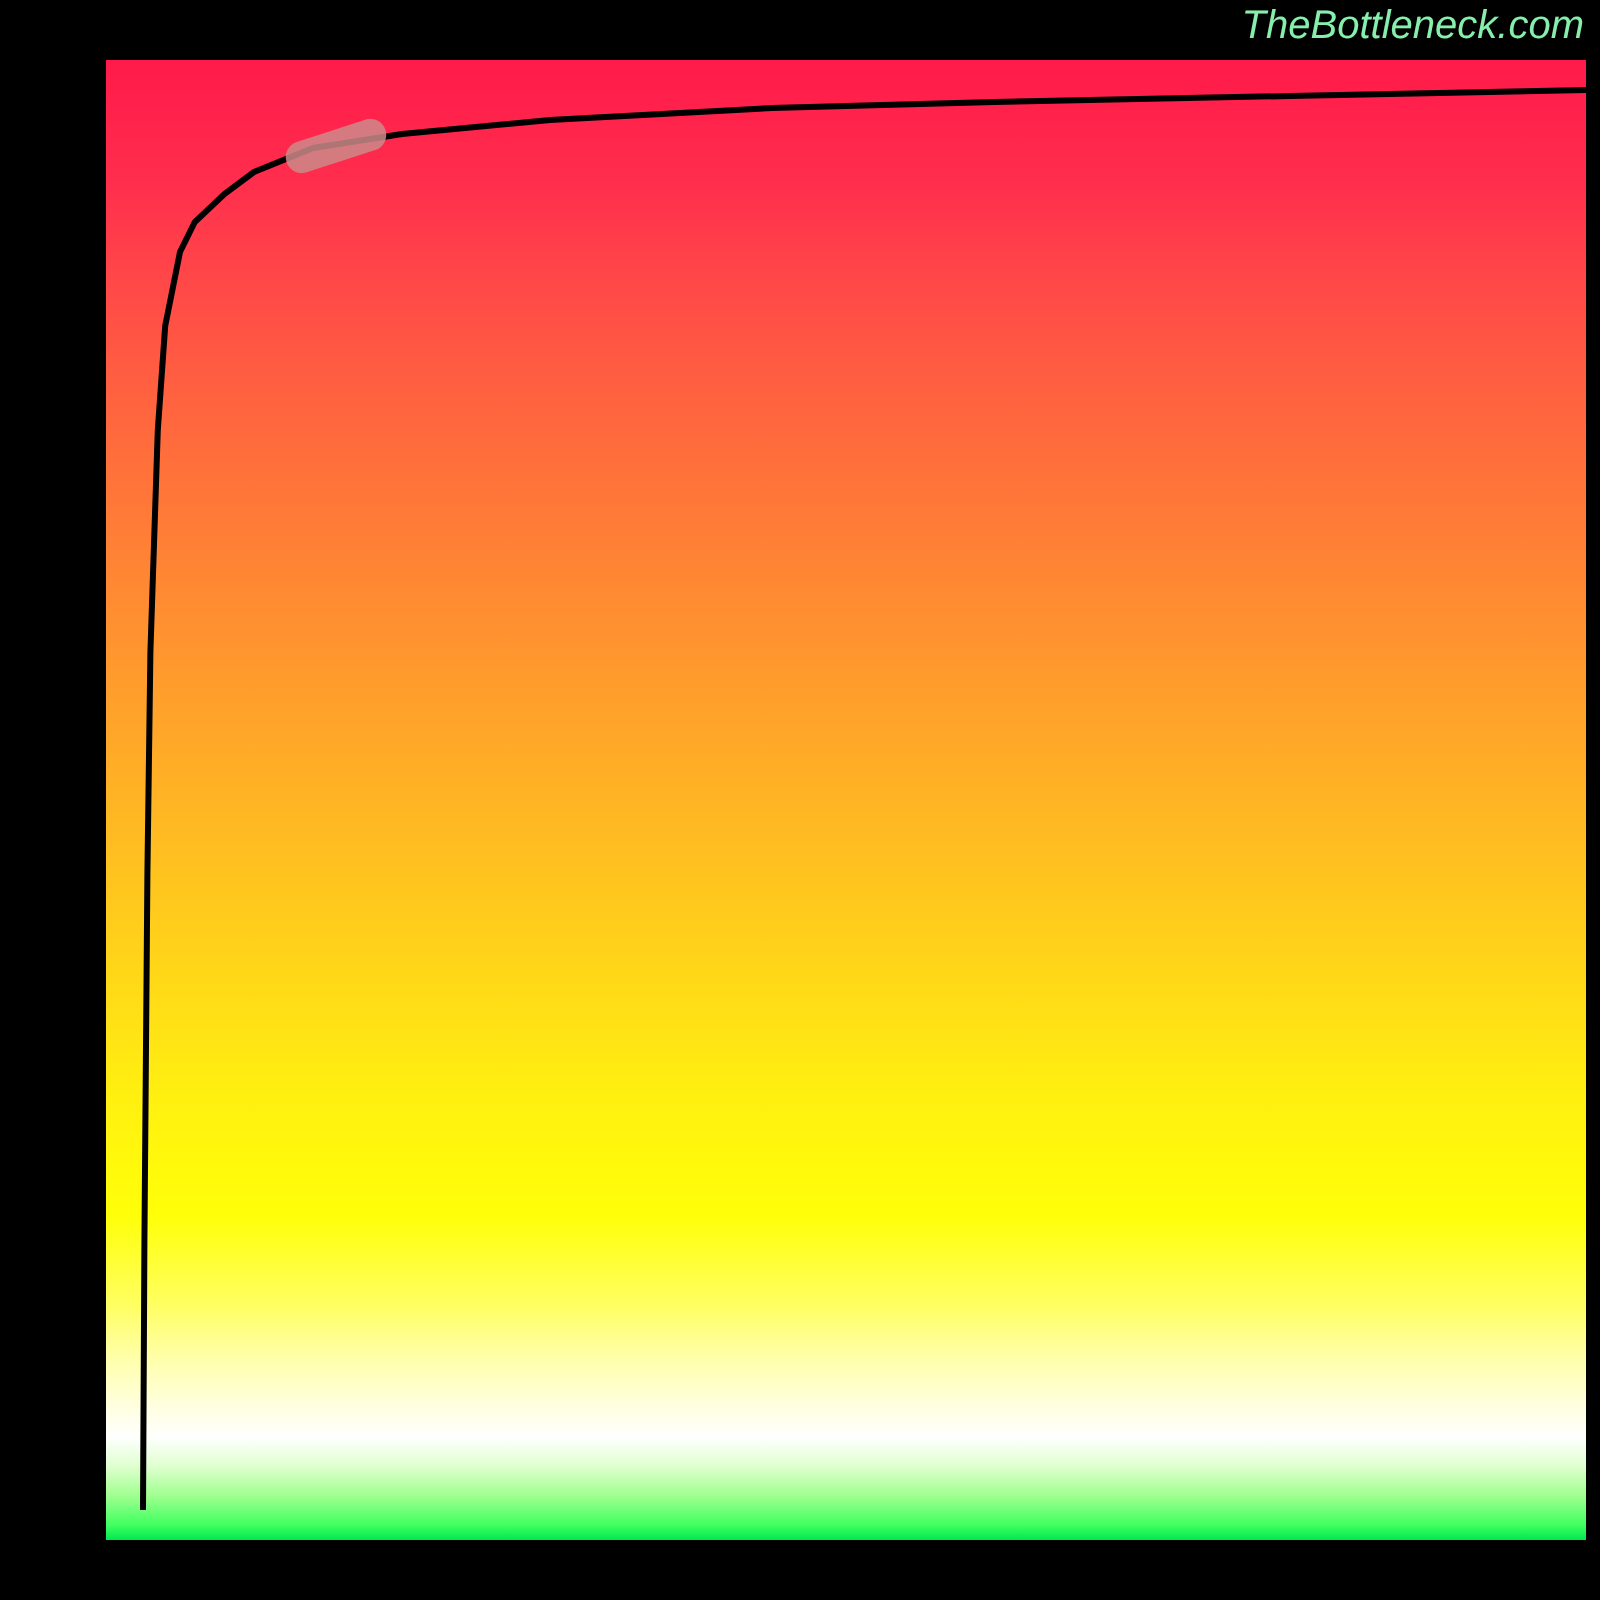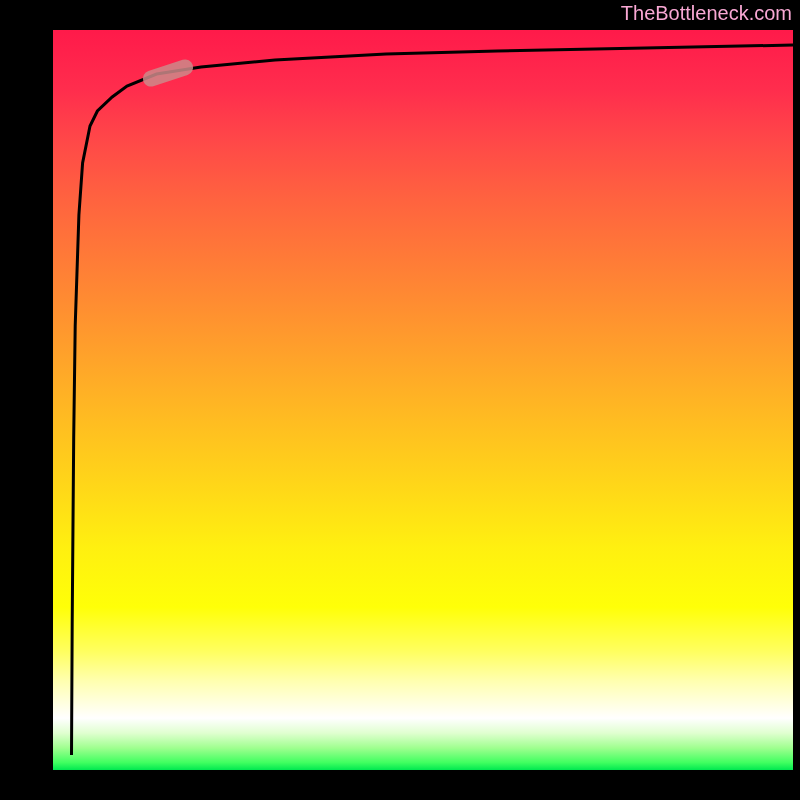--- a/index.html
+++ b/index.html
@@ -11,23 +11,24 @@
       width: 800px;
       height: 800px;
       background: #000;
       position: relative;
       font-family: Arial, sans-serif;
     }
     .watermark {
       position: absolute;
       top: 2px;
       right: 8px;
-      color: #f9a8d4;
+      color: #86efac;
       font-size: 20px;
       z-index: 10;
+      font-style: italic;
     }
     .plot-area {
       position: absolute;
       left: 53px;
       top: 30px;
       width: 740px;
       height: 740px;
       background: linear-gradient(to bottom,
         #ff1a4a 0%,
         #ff2d4d 8%,

